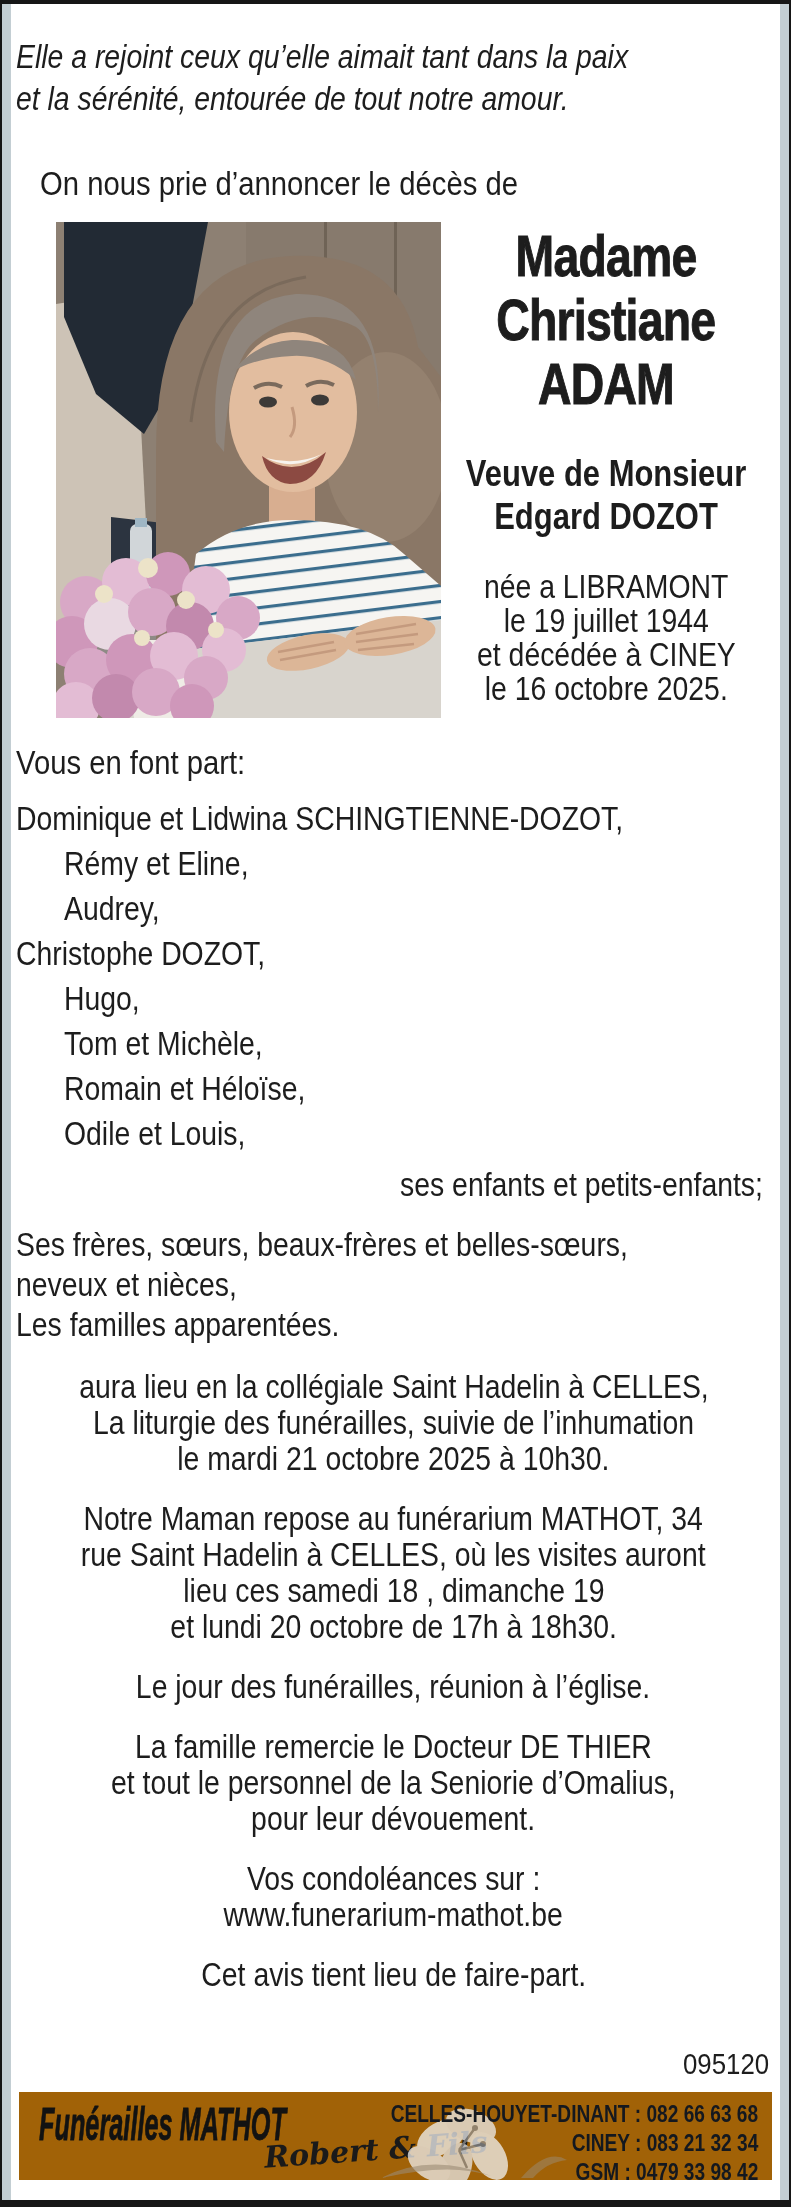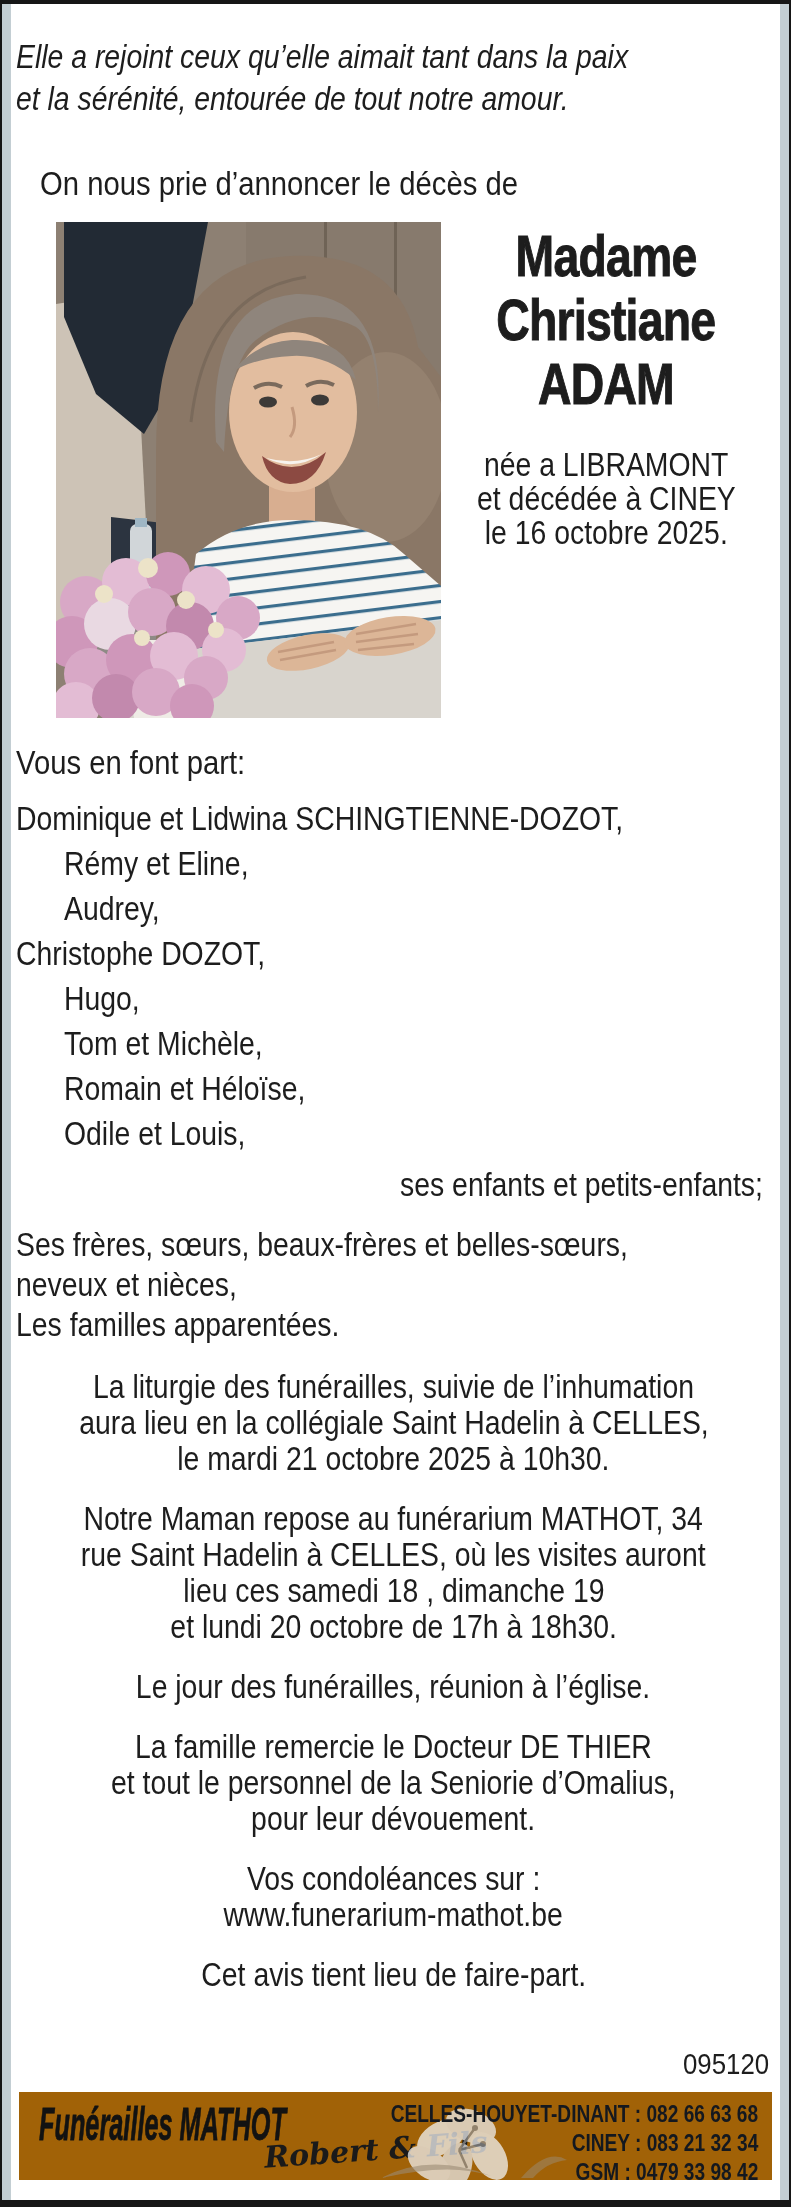--- a/index.html
+++ b/index.html
@@ -179,22 +179,27 @@
           </g>
         </svg>
       </div>
 
       <div class="name-col">
         <div class="deceased-name">
           <div class="ln center"><span class="cond">Madame</span></div>
           <div class="ln center"><span class="cond">Christiane</span></div>
           <div class="ln center"><span class="cond">ADAM</span></div>
         </div>
+        <div class="widow">
+          <div class="ln center"><span class="cond">Veuve de Monsieur</span></div>
+          <div class="ln center"><span class="cond">Edgard DOZOT</span></div>
+        </div>
         <div class="dates">
           <div class="ln center"><span class="cond">née a LIBRAMONT</span></div>
+          <div class="ln center"><span class="cond">le 19 juillet 1944</span></div>
           <div class="ln center"><span class="cond">et décédée à CINEY</span></div>
           <div class="ln center"><span class="cond">le 16 octobre 2025.</span></div>
         </div>
       </div>
     </div>
 
     <div class="vous ln left">
       <span class="cond">Vous en font part:</span>
     </div>
 
@@ -215,22 +220,22 @@
 
     <div class="relatives">
       <div class="ln left"><span class="cond">Ses frères, sœurs, beaux-frères et belles-sœurs,</span></div>
       <div class="ln left"><span class="cond">neveux et nièces,</span></div>
     </div>
     <div class="families-line ln left">
       <span class="cond">Les familles apparentées.</span>
     </div>
 
     <div class="para">
+      <div class="ln center"><span class="cond">aura lieu en la collégiale Saint Hadelin à CELLES,</span></div>
       <div class="ln center"><span class="cond">La liturgie des funérailles, suivie de l’inhumation</span></div>
-      <div class="ln center"><span class="cond">aura lieu en la collégiale Saint Hadelin à CELLES,</span></div>
       <div class="ln center"><span class="cond">le mardi 21 octobre 2025 à 10h30.</span></div>
     </div>
 
     <div class="para">
       <div class="ln center"><span class="cond">Notre Maman repose au funérarium MATHOT, 34</span></div>
       <div class="ln center"><span class="cond">rue Saint Hadelin à CELLES, où les visites auront</span></div>
       <div class="ln center"><span class="cond">lieu ces samedi 18 , dimanche 19</span></div>
       <div class="ln center"><span class="cond">et lundi 20 octobre de 17h à 18h30.</span></div>
     </div>
 

